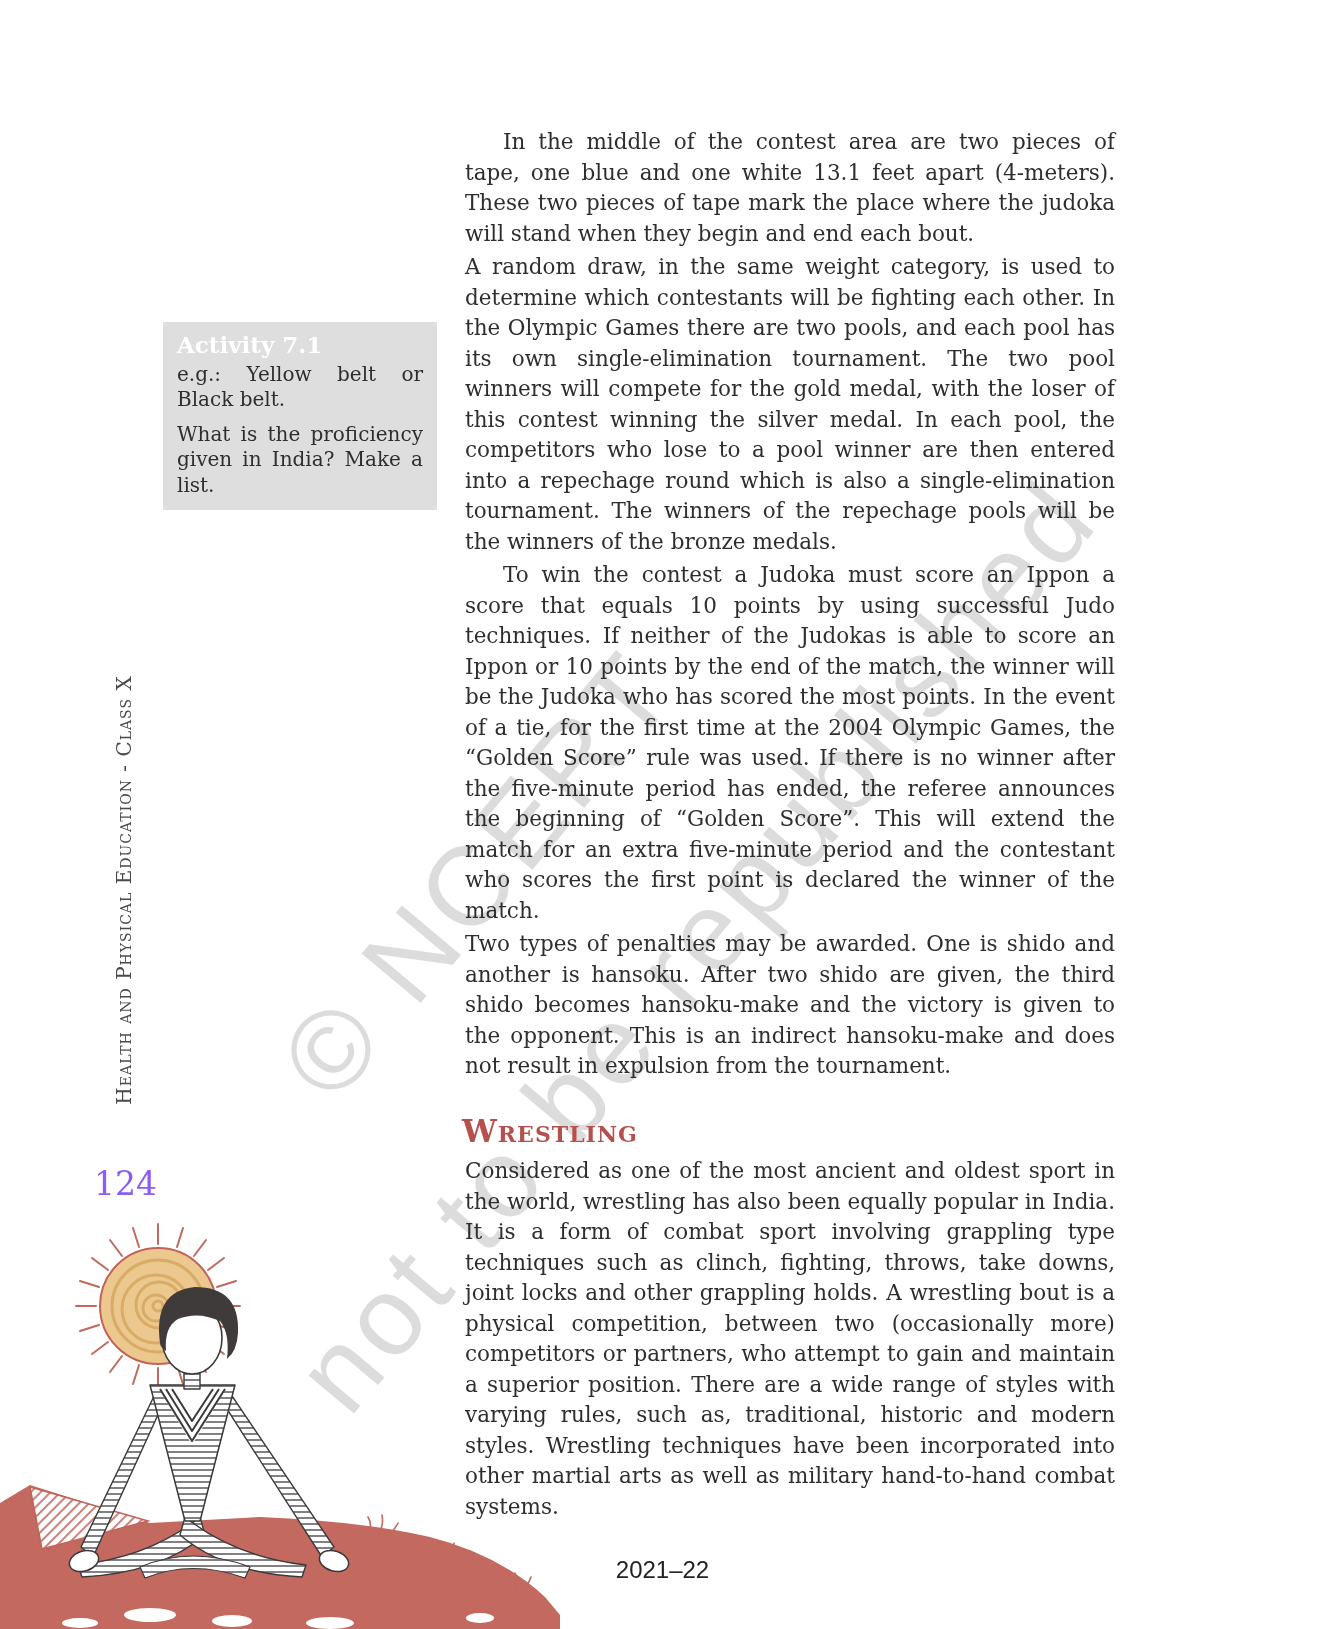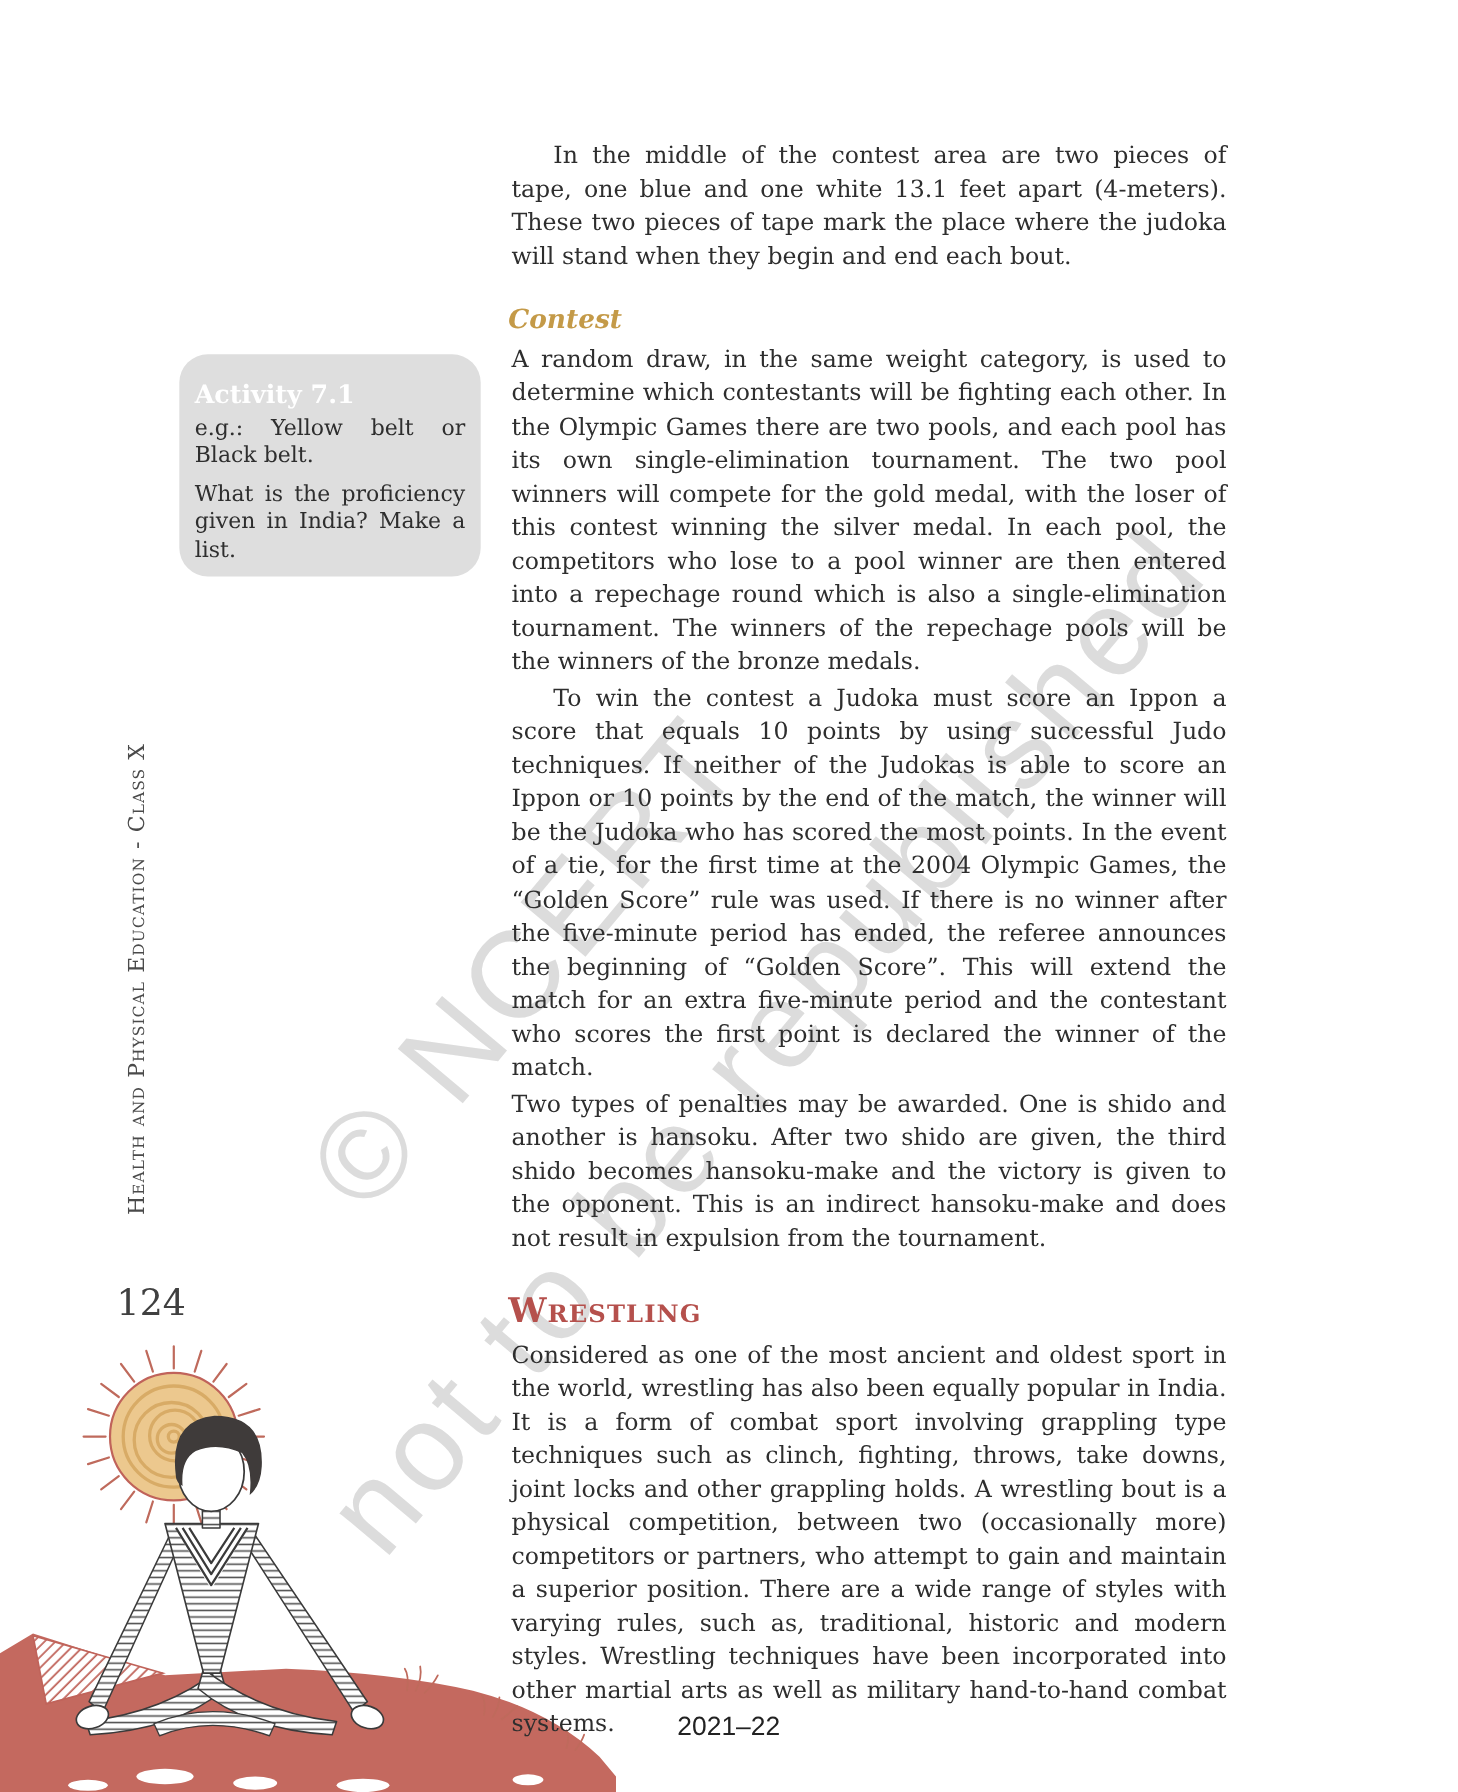--- a/index.html
+++ b/index.html
@@ -59,27 +59,26 @@
     text-align:left;
   }
   h2.main-heading::first-letter{font-size:31px;}
 
   
   .activity-box{
     position:absolute;
     left:163px; top:322px;
     width:274px;
     box-sizing:border-box;
-    padding:24px 14px 12px 14px;
+    padding:10px 14px 12px 14px;
     background:#dedede;
     z-index:2;
     font-size:20px;
     line-height:25.5px;
     text-align:justify;
-    border-radius:26px;
   }
   .activity-box .activity-title{
     font-size:23px;
     font-weight:bold;
     color:#ffffff;
     margin:0 0 4px 0;
     text-align:left;
   }
   .activity-box p{margin:0 0 9px 0;}
   .activity-box p:last-child{margin-bottom:0;}
@@ -94,24 +93,24 @@
     z-index:2;
     text-align:center;
     font-size:20px;
     font-variant:small-caps;
     letter-spacing:1px;
     color:#4a4a4a;
     white-space:nowrap;
   }
   .page-number{
     position:absolute;
-    left:106px; top:1164px;
+    left:94px; top:1164px;
     z-index:2;
     font-size:33px;
-    color:#404040;
+    color:#8b5cf6;
   }
 
   
   .footer{
     position:absolute;
     left:0; top:1556px;
     width:1325px;
     z-index:2;
     text-align:center;
     font-family:"Liberation Sans", sans-serif;
@@ -140,21 +139,20 @@
 
 <div class="activity-box">
   <div class="activity-title">Activity 7.1</div>
   <p>e.g.: Yellow belt or Black belt.</p>
   <p>What is the proficiency given in India? Make a list.</p>
 </div>
 
 <div class="main-col">
   <p class="indent">In the middle of the contest area are two pieces of tape, one blue and one white 13.1 feet apart (4-meters). These two pieces of tape mark the place where the judoka will stand when they begin and end each bout.</p>
 
-  <h3 class="sub-heading">Contest</h3>
   <p>A random draw, in the same weight category, is used to determine which contestants will be fighting each other. In the Olympic Games there are two pools, and each pool has its own single-elimination tournament. The two pool winners will compete for the gold medal, with the loser of this contest winning the silver medal. In each pool, the competitors who lose to a pool winner are then entered into a repechage round which is also a single-elimination tournament. The winners of the repechage pools will be the winners of the bronze medals.</p>
   <p class="indent">To win the contest a Judoka must score an Ippon a score that equals 10 points by using successful Judo techniques. If neither of the Judokas is able to score an Ippon or 10 points by the end of the match, the winner will be the Judoka who has scored the most points. In the event of a tie, for the first time at the 2004 Olympic Games, the “Golden Score” rule was used. If there is no winner after the five-minute period has ended, the referee announces the beginning of “Golden Score”. This will extend the match for an extra five-minute period and the contestant who scores the first point is declared the winner of the match.</p>
 
   <p>Two types of penalties may be awarded. One is shido and another is hansoku. After two shido are given, the third shido becomes hansoku-make and the victory is given to the opponent. This is an indirect hansoku-make and does not result in expulsion from the tournament.</p>
 
   <h2 class="main-heading">Wrestling</h2>
   <p>Considered as one of the most ancient and oldest sport in the world, wrestling has also been equally popular in India. It is a form of combat sport involving grappling type techniques such as clinch, fighting, throws, take downs, joint locks and other grappling holds. A wrestling bout is a physical competition, between two (occasionally more) competitors or partners, who attempt to gain and maintain a superior position. There are a wide range of styles with varying rules, such as, traditional, historic and modern styles. Wrestling techniques have been incorporated into other martial arts as well as military hand-to-hand combat systems.</p>
 </div>
 
 <div class="footer">2021–22</div>

